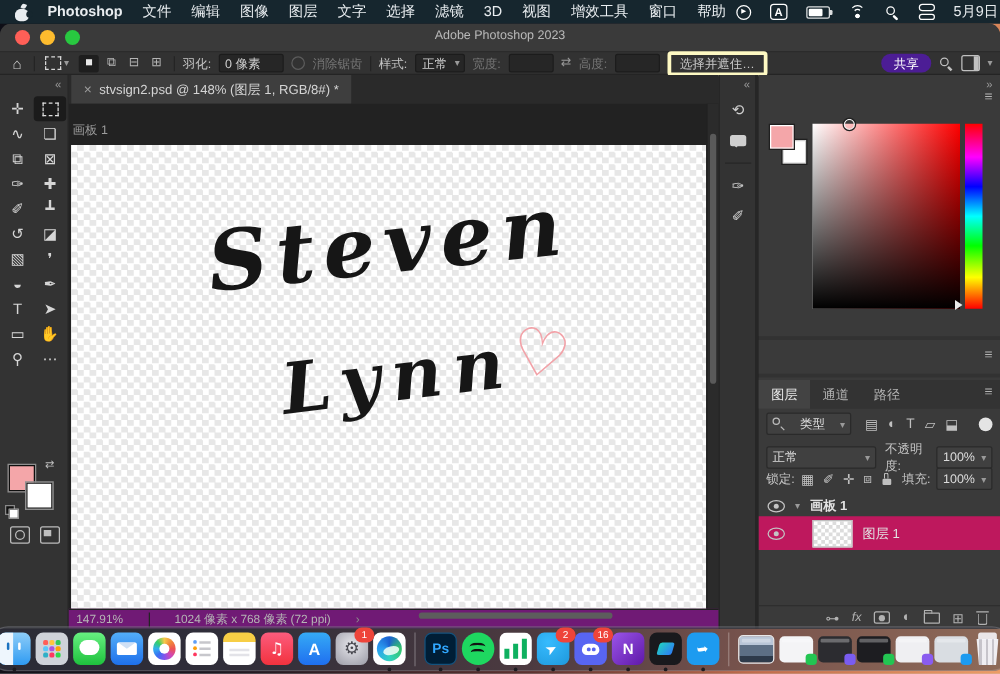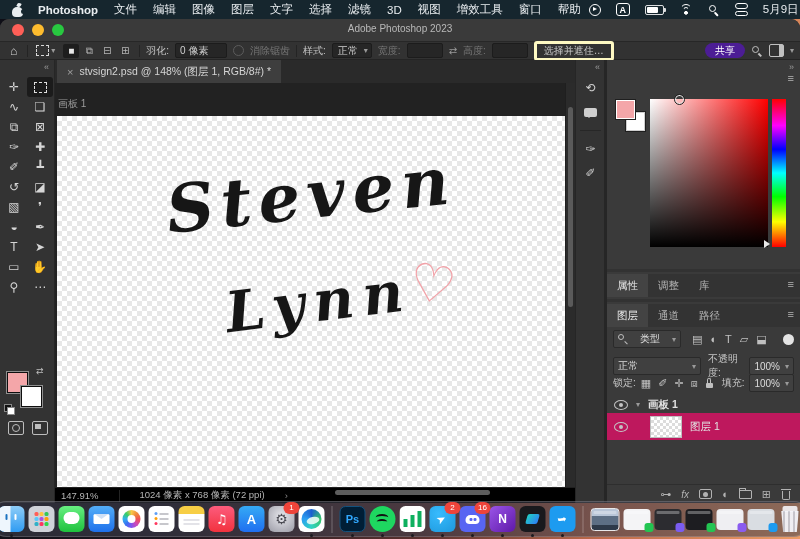--- a/index.html
+++ b/index.html
@@ -89,21 +89,21 @@
   .doctab{position:absolute;left:2px;top:0;height:23px;background:#3e3e3e;display:flex;align-items:center;gap:6px;padding:0 10px;font-size:10.5px;color:#d4d4d4;white-space:nowrap}
   .doctab .x{color:#9f9f9f;font-size:11px}
   .canvas{position:absolute;left:55px;top:64px;width:520px;height:404px;background:#222;overflow:hidden}
   .ab-label{position:absolute;left:3px;top:14px;font-size:10px;color:#9c9c9c}
   .artboard{position:absolute;left:2px;top:33px;width:508px;height:371px;background:#fff;background-image:repeating-conic-gradient(#e7e7e7 0% 25%,#ffffff 0% 50%);background-size:10px 10px}
   .sig1{position:absolute;left:50%;top:40px;transform:translateX(-50%) rotate(-6deg);font-family:"DejaVu Serif",serif;font-style:italic;font-weight:bold;font-size:66px;letter-spacing:7px;color:#161616;white-space:nowrap}
   .sig2{position:absolute;left:33%;top:152px;transform:rotate(-7deg);font-family:"DejaVu Serif",serif;font-style:italic;font-weight:bold;font-size:56px;letter-spacing:9px;color:#161616;white-space:nowrap}
   .heart{position:absolute;left:352px;top:138px;font-size:52px;color:#f2a2a8;transform:rotate(10deg);font-family:"DejaVu Sans",sans-serif;font-weight:bold}
   .vscroll{position:absolute;right:0;top:0;width:9px;bottom:0;background:#2b2b2b;border-left:1px solid #1f1f1f}
   .vthumb{position:absolute;left:1.5px;top:24px;width:5px;height:200px;background:#5a5a5a;border-radius:3px}
-  .statusbar{position:absolute;left:55px;top:468px;width:520px;height:16px;background:#000000;border-top:1px solid #202020;display:flex;align-items:center;font-size:9.5px;color:#b5b5b5;gap:20px;padding:0 6px;box-sizing:border-box}
+  .statusbar{position:absolute;left:55px;top:468px;width:520px;height:16px;background:#701a75;border-top:1px solid #202020;display:flex;align-items:center;font-size:9.5px;color:#b5b5b5;gap:20px;padding:0 6px;box-sizing:border-box}
   .hthumb{position:absolute;left:280px;top:2px;width:155px;height:5px;background:#5d5d5d;border-radius:3px}
 
   
   .pstrip{position:absolute;left:575px;top:41px;width:29px;bottom:0;background:#333;border-left:1px solid #262626;box-sizing:border-box}
   .ps-collapse{position:absolute;top:2px;right:4px;color:#9a9a9a;font-size:9px}
   .ps-icons{position:absolute;top:16px;left:0;width:29px;display:flex;flex-direction:column;align-items:center;gap:8px;padding-top:4px}
   .picn{width:16px;height:16px;display:flex;align-items:center;justify-content:center;color:#cfcfcf;font-size:12px;position:relative}
   .ps-sep{width:21px;height:1px;background:#272727;margin:2px 0}
   .picn[data-name="comment-icon"]{font-size:0}
   .picn[data-name="comment-icon"]::before{content:"";width:13px;height:9px;background:#cfcfcf;border-radius:2px}
@@ -473,28 +473,20 @@
     <span class="cswatch-fg" data-name="panel-foreground-swatch"></span>
     <span class="cswatch-bg" data-name="panel-background-swatch"></span>
     <div class="cfield" data-name="color-field">
       <span class="cmarker" data-name="color-field-marker"></span>
     </div>
     <div class="hue" data-name="hue-slider"></div>
     <span class="hue-arrow" data-name="hue-slider-marker"></span>
   </div>
 
   <div class="pgroup g-props" data-name="properties-panel-group">
-    <div class="ptabs" data-name="properties-panel-tabs">
-
-        <span class="ptab" data-name="panel-tab" data-active="true">属性</span>
-
-        <span class="ptab" data-name="panel-tab">调整</span>
-
-        <span class="ptab" data-name="panel-tab">库</span>
-      </div>
     <span class="pmenu" data-name="panel-menu-icon">≡</span>
   </div>
 
   <div class="pgroup g-layers" data-name="layers-panel-group">
     <div class="ptabs" data-name="layers-panel-tabs">
 
         <span class="ptab" data-name="panel-tab" data-active="true">图层</span>
 
         <span class="ptab" data-name="panel-tab">通道</span>
 

